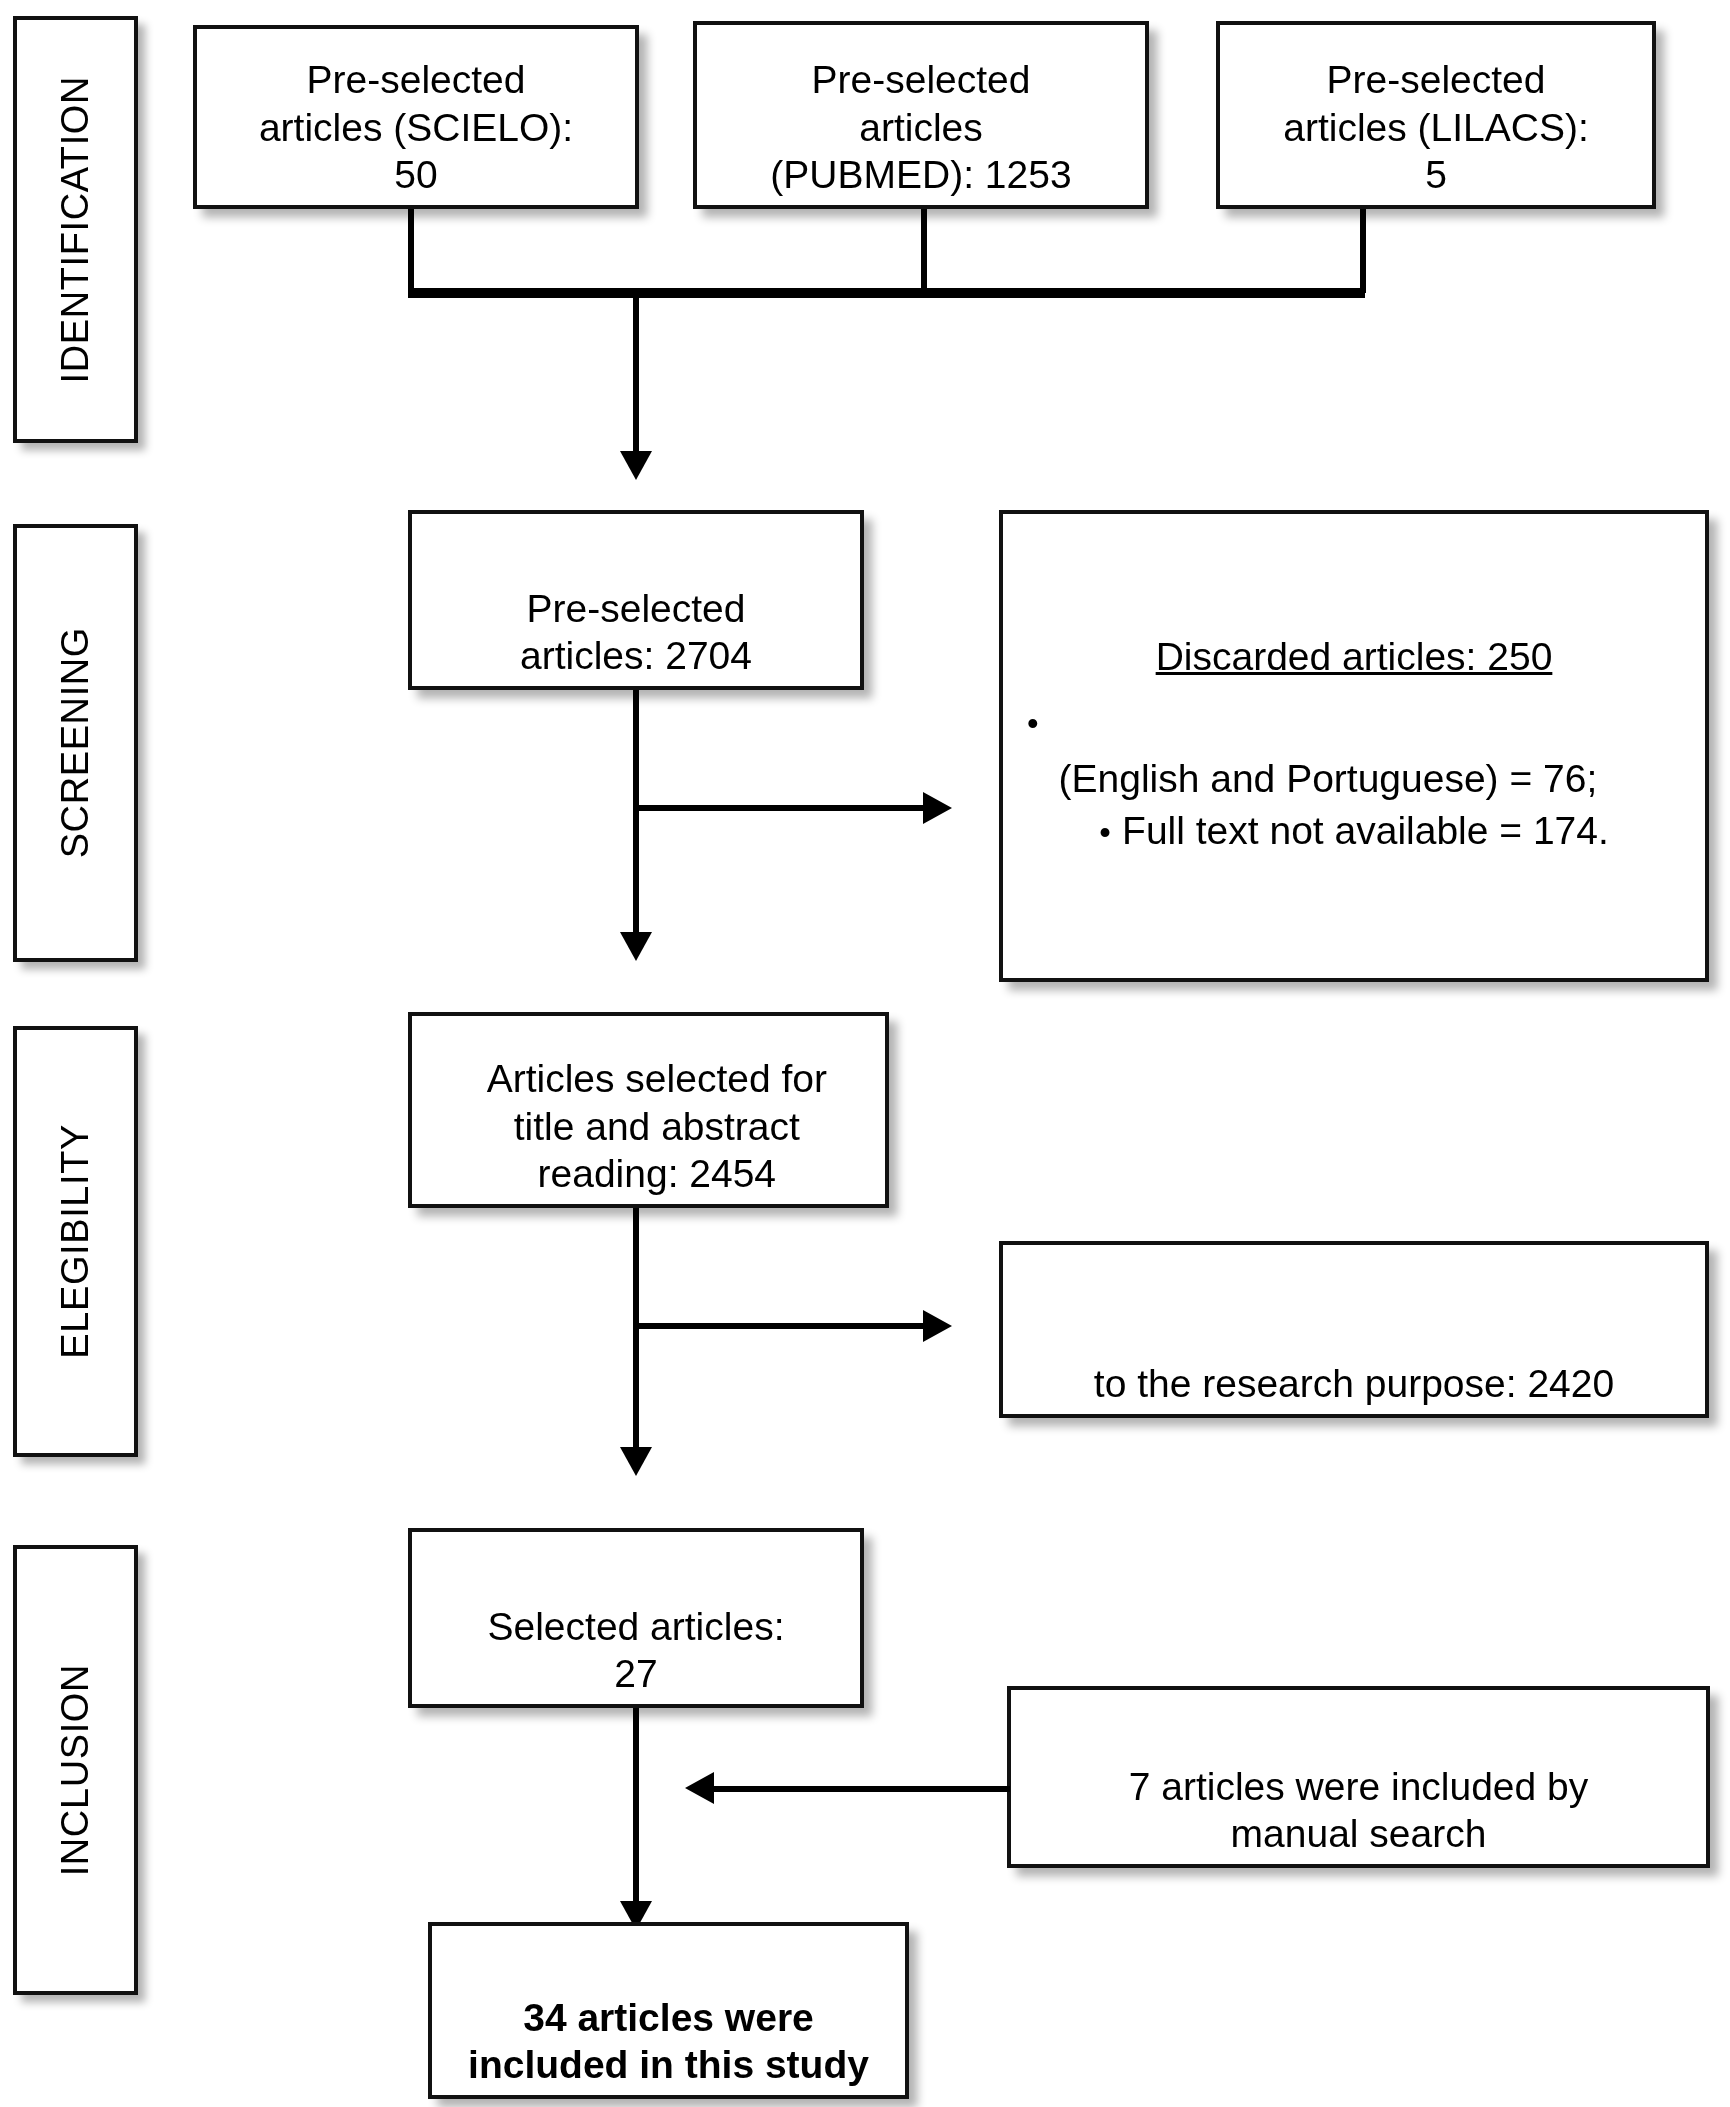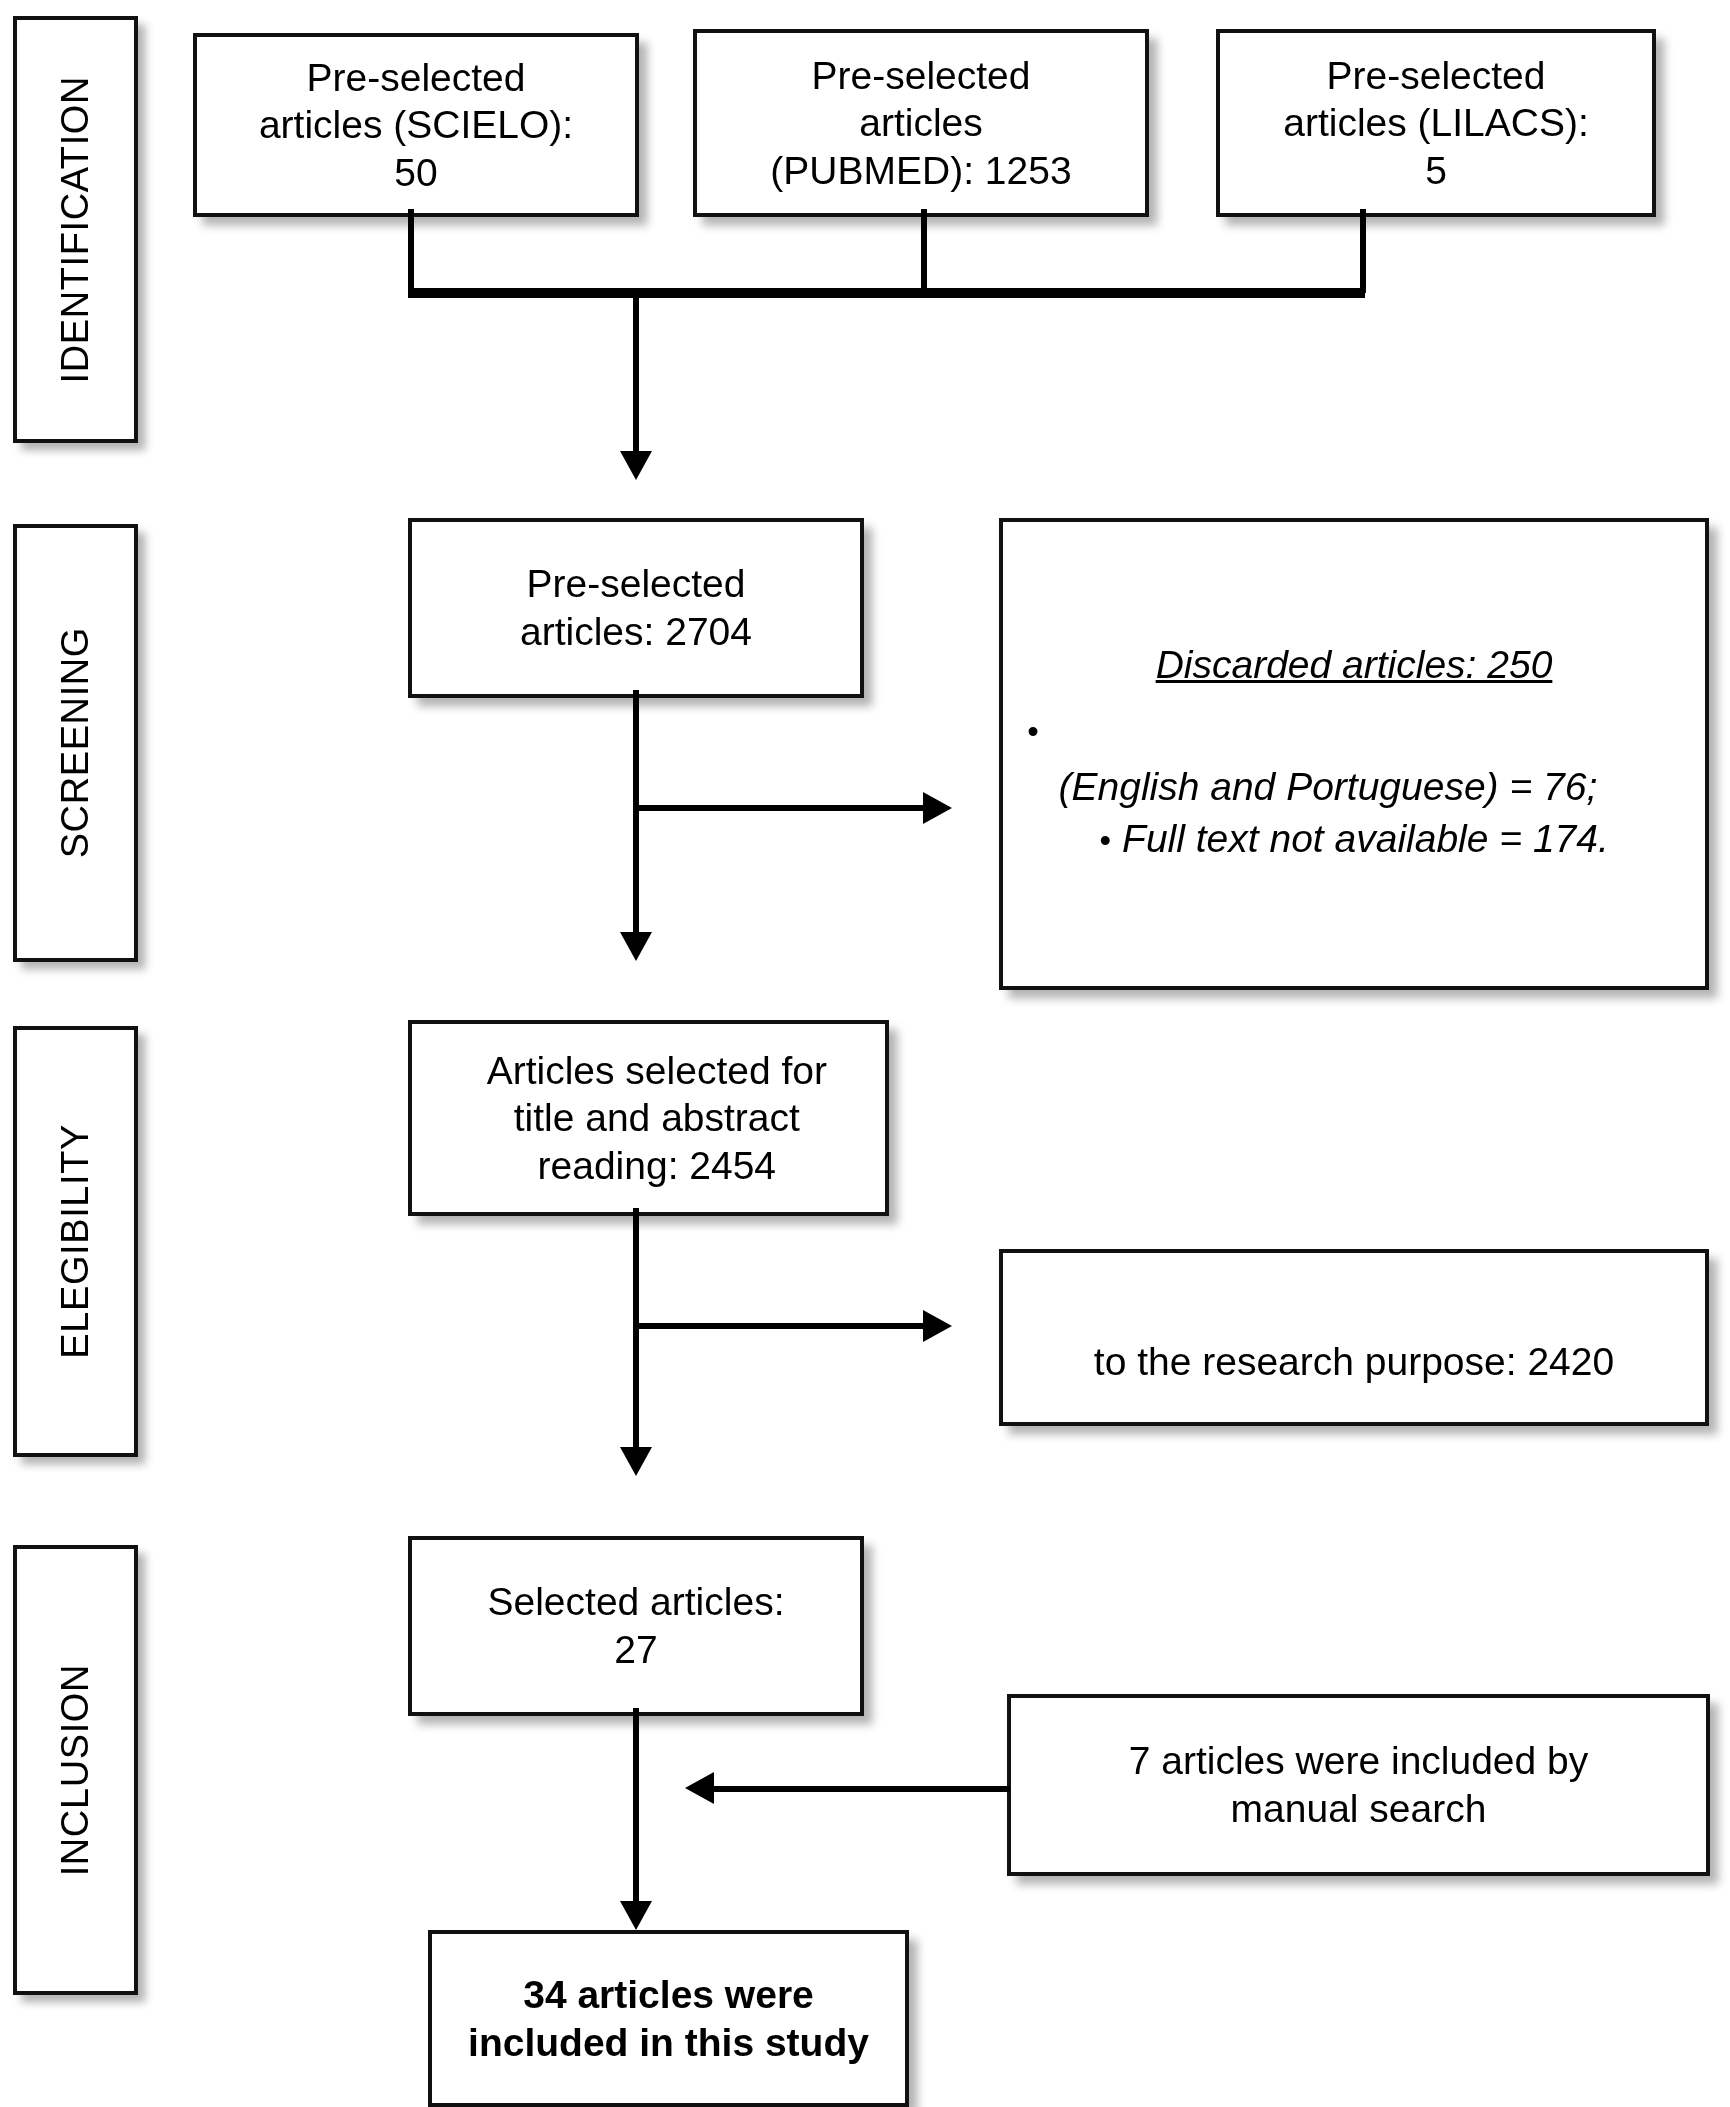--- a/index.html
+++ b/index.html
@@ -7,27 +7,26 @@
   #canvas{position:relative;width:1731px;height:2108px;background:#fff;overflow:hidden;}
 
   
   .box{
     position:absolute;
     box-sizing:border-box;
     background:#ffffff;
     border:4.4px solid #111111;
     box-shadow:8.9px 8.9px 8.9px rgba(0,0,0,0.30);
     display:flex;
-    align-items:center;
+    align-items:flex-end;
     justify-content:center;
     text-align:center;
     line-height:1.22;
     font-size:39px;
     padding:6.3px 11.4px;
-    margin-top:8px;
   }
   .box .txt{display:block;width:100%;}
 
   .stage-box{
     position:absolute;
     box-sizing:border-box;
     background:#ffffff;
     border:4.4px solid #111111;
     box-shadow:8.2px 8.2px 8.2px rgba(0,0,0,0.30);
     display:flex;
@@ -66,21 +65,21 @@
     position:absolute;
     width:0;height:0;
     border-top:16.5px solid transparent;
     border-bottom:16.5px solid transparent;
     border-right:29px solid #000;
   }
 
   
   .disc-inner{
     display:flex;flex-direction:column;justify-content:center;
-    width:100%;height:100%;padding:0 16.5px;box-sizing:border-box;font-style:italic;
+    width:100%;height:100%;padding:0 16.5px;box-sizing:border-box;
   }
   .disc-title{
     text-decoration:underline;
     text-align:center;
     font-size:39px;
     margin-bottom:26.6px;
   }
   .disc-list{list-style:none;margin:0;padding:0;}
   .disc-list li{
     position:relative;

